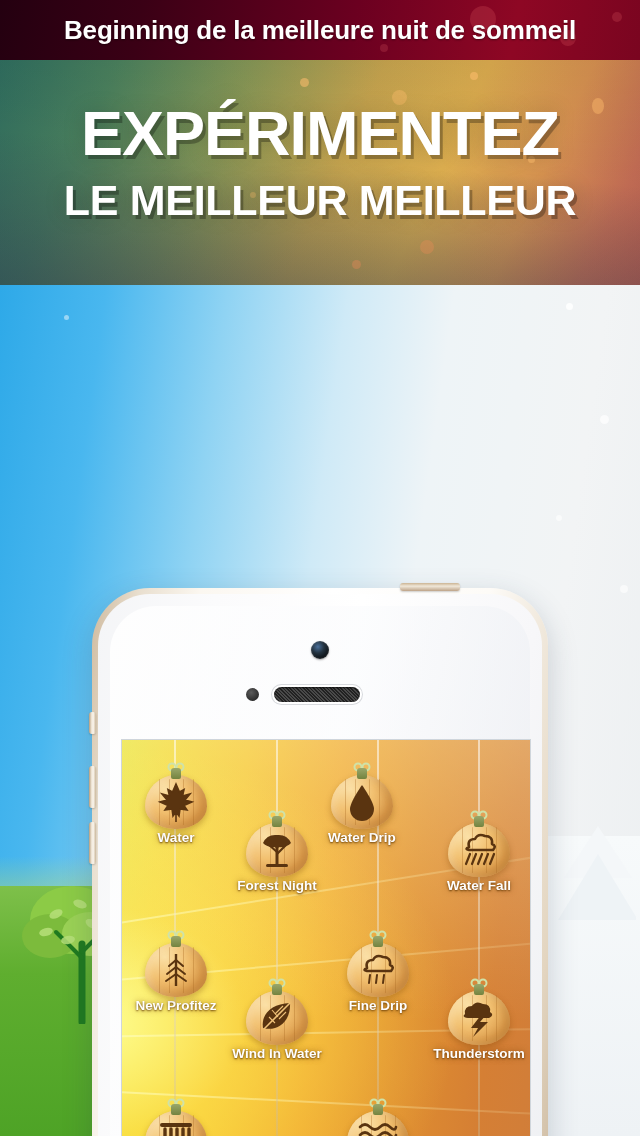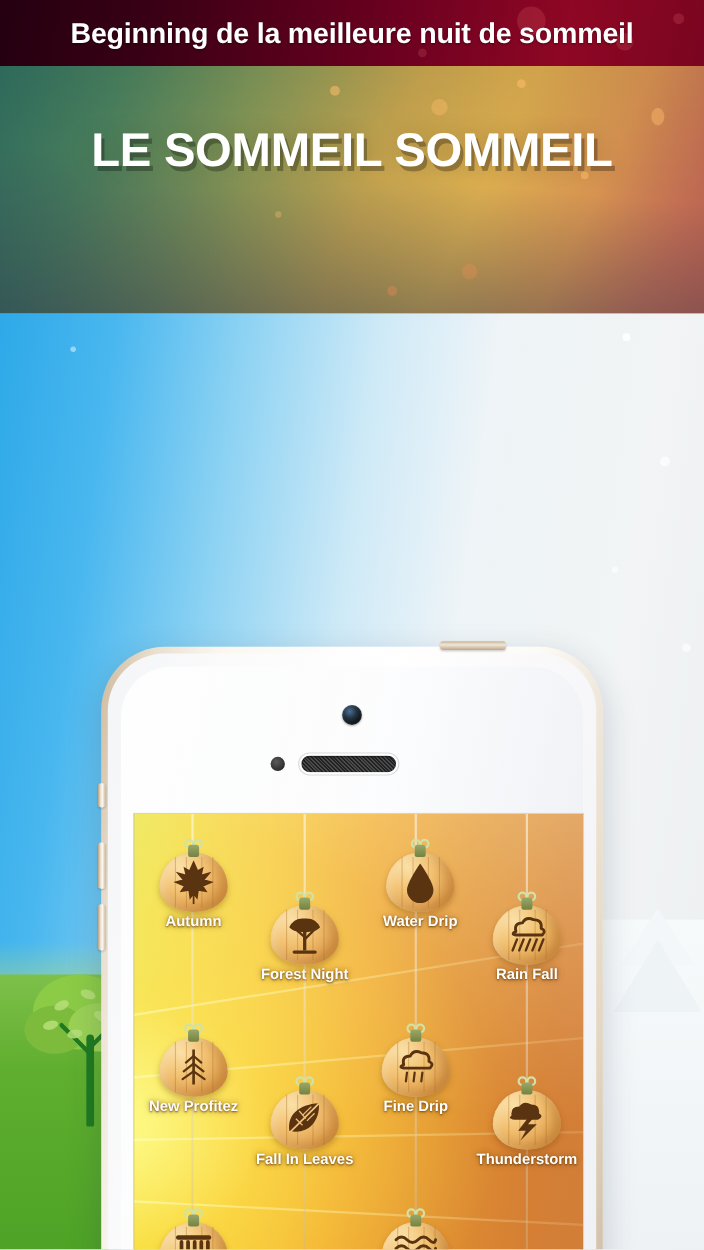--- a/index.html
+++ b/index.html
@@ -193,21 +193,22 @@
   <div class="veil2"></div>
   <div class="spark" style="left:300px;top:18px;width:9px;height:9px;"></div>
   <div class="spark" style="left:392px;top:30px;width:15px;height:15px;opacity:.7"></div>
   <div class="spark" style="left:470px;top:12px;width:8px;height:8px;"></div>
   <div class="spark" style="left:592px;top:38px;width:12px;height:16px;opacity:.8"></div>
   <div class="spark" style="left:528px;top:96px;width:7px;height:7px;"></div>
   <div class="spark" style="left:250px;top:132px;width:6px;height:6px;opacity:.6"></div>
   <div class="spark" style="left:420px;top:180px;width:14px;height:14px;opacity:.45;background:rgba(255,140,90,.6)"></div>
   <div class="spark" style="left:352px;top:200px;width:9px;height:9px;opacity:.5;background:rgba(255,140,90,.6)"></div>
   <div id="hero-text">
-    <div id="hero-line2">LE SOMMEIL SOMMEIL</div>
+    <div id="hero-line1">EXPÉRIMENTEZ</div>
+    <div id="hero-line2">LE MEILLEUR MEILLEUR</div>
   </div>
 </div>
 
 <div id="scene">
   <div class="snowdot" style="left:566px;top:18px;width:7px;height:7px;"></div>
   <div class="snowdot" style="left:600px;top:130px;width:9px;height:9px;opacity:.8"></div>
   <div class="snowdot" style="left:556px;top:230px;width:6px;height:6px;opacity:.7"></div>
   <div class="snowdot" style="left:620px;top:300px;width:8px;height:8px;opacity:.7"></div>
   <div class="snowdot" style="left:64px;top:30px;width:5px;height:5px;opacity:.55"></div>
 
@@ -293,21 +294,21 @@
                 <div class="rib" style="left:14px"></div>
                 <div class="rib" style="left:24px"></div>
                 <div class="rib" style="left:38px"></div>
                 <div class="rib" style="left:48px"></div>
                 <div class="carve">
                   <svg viewBox="0 0 40 40">
                     <path d="M20 2 L23.5 10 L28 7.5 L26.5 14 L34 12 L29 18 L36 20 L28 23.5 L31 28 L24 27 L23 34 L20 30 L17 34 L16 27 L9 28 L12 23.5 L4 20 L11 18 L6 12 L13.5 14 L12 7.5 L16.5 10 Z M20 30 L20 40" fill="#5a3410" stroke="#5a3410" stroke-width="1.6"></path>
                   </svg>
                 </div>
               </div>
-              <div class="glabel">Autumn</div>
+              <div class="glabel">Water</div>
             </div>
             <div class="gitem" style="left: 107px; top: 70px;">
               <div class="knot"><svg viewBox="0 0 22 16" style="width:22px;height:16px">
                   <g fill="none" stroke="#cfe2a8" stroke-width="2">
                     <circle cx="7" cy="5" r="3.5"></circle>
                     <circle cx="15" cy="5" r="3.5"></circle>
                     <path d="M11 7 L8 14 M11 7 L14 14"></path>
                   </g>
                 </svg></div>
               <div class="pumpkin">
@@ -320,21 +321,21 @@
                   <svg viewBox="0 0 40 40">
                     <path d="M20 34 L20 16" stroke="#5a3410" stroke-width="3"></path>
                     <path d="M20 22 L11 14 M20 24 L29 15 M20 18 L14 9 M20 18 L26 9" stroke="#5a3410" stroke-width="2.2" fill="none"></path>
                     <path d="M6 13 Q10 4 20 5 Q30 4 34 13 Q30 18 20 17 Q10 18 6 13 Z" fill="#5a3410"></path>
                     <rect x="9" y="34" width="22" height="3" rx="1.5" fill="#5a3410"></rect>
                   </svg>
                 </div>
               </div>
               <div class="glabel">Forest Night</div>
             </div>
-            <div class="gitem" style="left: 212px; top: 22px;">
+            <div class="gitem" style="left: 192px; top: 22px;">
               <div class="knot"><svg viewBox="0 0 22 16" style="width:22px;height:16px">
                   <g fill="none" stroke="#cfe2a8" stroke-width="2">
                     <circle cx="7" cy="5" r="3.5"></circle>
                     <circle cx="15" cy="5" r="3.5"></circle>
                     <path d="M11 7 L8 14 M11 7 L14 14"></path>
                   </g>
                 </svg></div>
               <div class="pumpkin">
                 <div class="stem"></div>
                 <div class="rib" style="left:14px"></div>
@@ -369,21 +370,21 @@
                     <g stroke="#5a3410" stroke-width="2.2" stroke-linecap="round">
                       <path d="M11 24 L7 34"></path>
                       <path d="M17 24 L13 34"></path>
                       <path d="M23 24 L19 34"></path>
                       <path d="M29 24 L25 34"></path>
                       <path d="M35 24 L31 34"></path>
                     </g>
                   </svg>
                 </div>
               </div>
-              <div class="glabel">Rain Fall</div>
+              <div class="glabel">Water Fall</div>
             </div>
             <div class="gitem" style="left: 6px; top: 190px;">
               <div class="knot"><svg viewBox="0 0 22 16" style="width:22px;height:16px">
                   <g fill="none" stroke="#cfe2a8" stroke-width="2">
                     <circle cx="7" cy="5" r="3.5"></circle>
                     <circle cx="15" cy="5" r="3.5"></circle>
                     <path d="M11 7 L8 14 M11 7 L14 14"></path>
                   </g>
                 </svg></div>
               <div class="pumpkin">
@@ -428,21 +429,21 @@
                     <path d="M33 5 L7 31" stroke="#f0c27a" stroke-width="1.6"></path>
                     <g stroke="#f0c27a" stroke-width="1.1">
                       <path d="M26 8 L18 16"></path>
                       <path d="M29 14 L22 21"></path>
                       <path d="M15 12 L21 19"></path>
                       <path d="M12 19 L18 25"></path>
                     </g>
                   </svg>
                 </div>
               </div>
-              <div class="glabel">Fall In Leaves</div>
+              <div class="glabel">Wind In Water</div>
             </div>
             <div class="gitem" style="left: 208px; top: 190px;">
               <div class="knot"><svg viewBox="0 0 22 16" style="width:22px;height:16px">
                   <g fill="none" stroke="#cfe2a8" stroke-width="2">
                     <circle cx="7" cy="5" r="3.5"></circle>
                     <circle cx="15" cy="5" r="3.5"></circle>
                     <path d="M11 7 L8 14 M11 7 L14 14"></path>
                   </g>
                 </svg></div>
               <div class="pumpkin">

